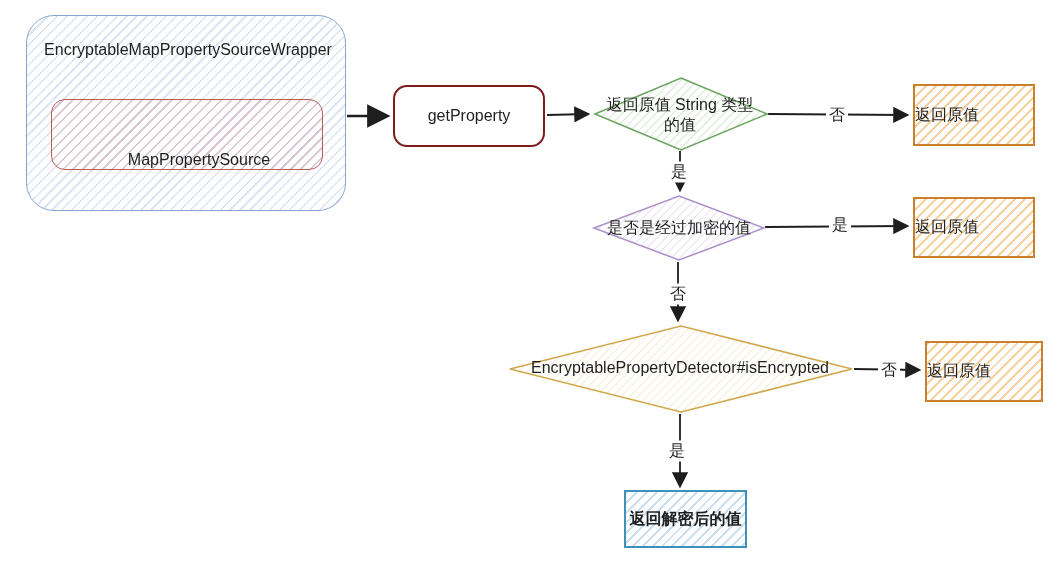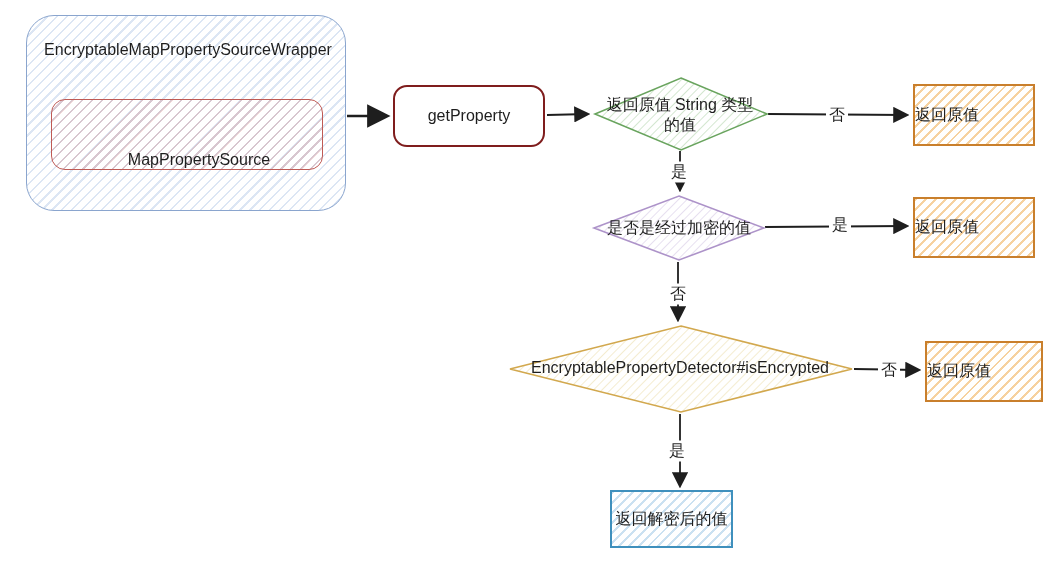--- a/index.html
+++ b/index.html
@@ -55,27 +55,28 @@
       rgba(238,165,65,0.50) 0px, rgba(238,165,65,0.50) 2px,
       transparent 2px, transparent 7px);
     display: flex; align-items: center; 
     font-size: 16px;
   }
   .terminal-1 { left: 905px; top: 84px;  width: 122px; height: 62px; }
   .terminal-2 { left: 905px; top: 197px; width: 122px; height: 61px; }
   .terminal-3 { left: 917px; top: 341px; width: 118px; height: 61px; }
   
   .terminal-blue {
-    left: 602px; top: 490px; width: 123px; height: 58px;
+    left: 616px; top: 490px; width: 123px; height: 58px;
     border: 2px solid #3f90bd;
     background: repeating-linear-gradient(135deg,
       rgba(125,180,220,0.40) 0px, rgba(125,180,220,0.40) 2px,
       transparent 2px, transparent 7px);
     display: flex; align-items: center; justify-content: center;
     font-size: 16px;
+    font-weight: bold;
   }
   
   .diamond-1 { left: 584px; top: 75px; }
   .diamond-2 { left: 583px; top: 193px; }
   .diamond-3 { left: 499px; top: 323px; }
   
   .d-label {
     position: absolute; transform: translate(-50%, -50%);
     text-align: center; font-size: 16px; line-height: 1.28;
     white-space: nowrap;

